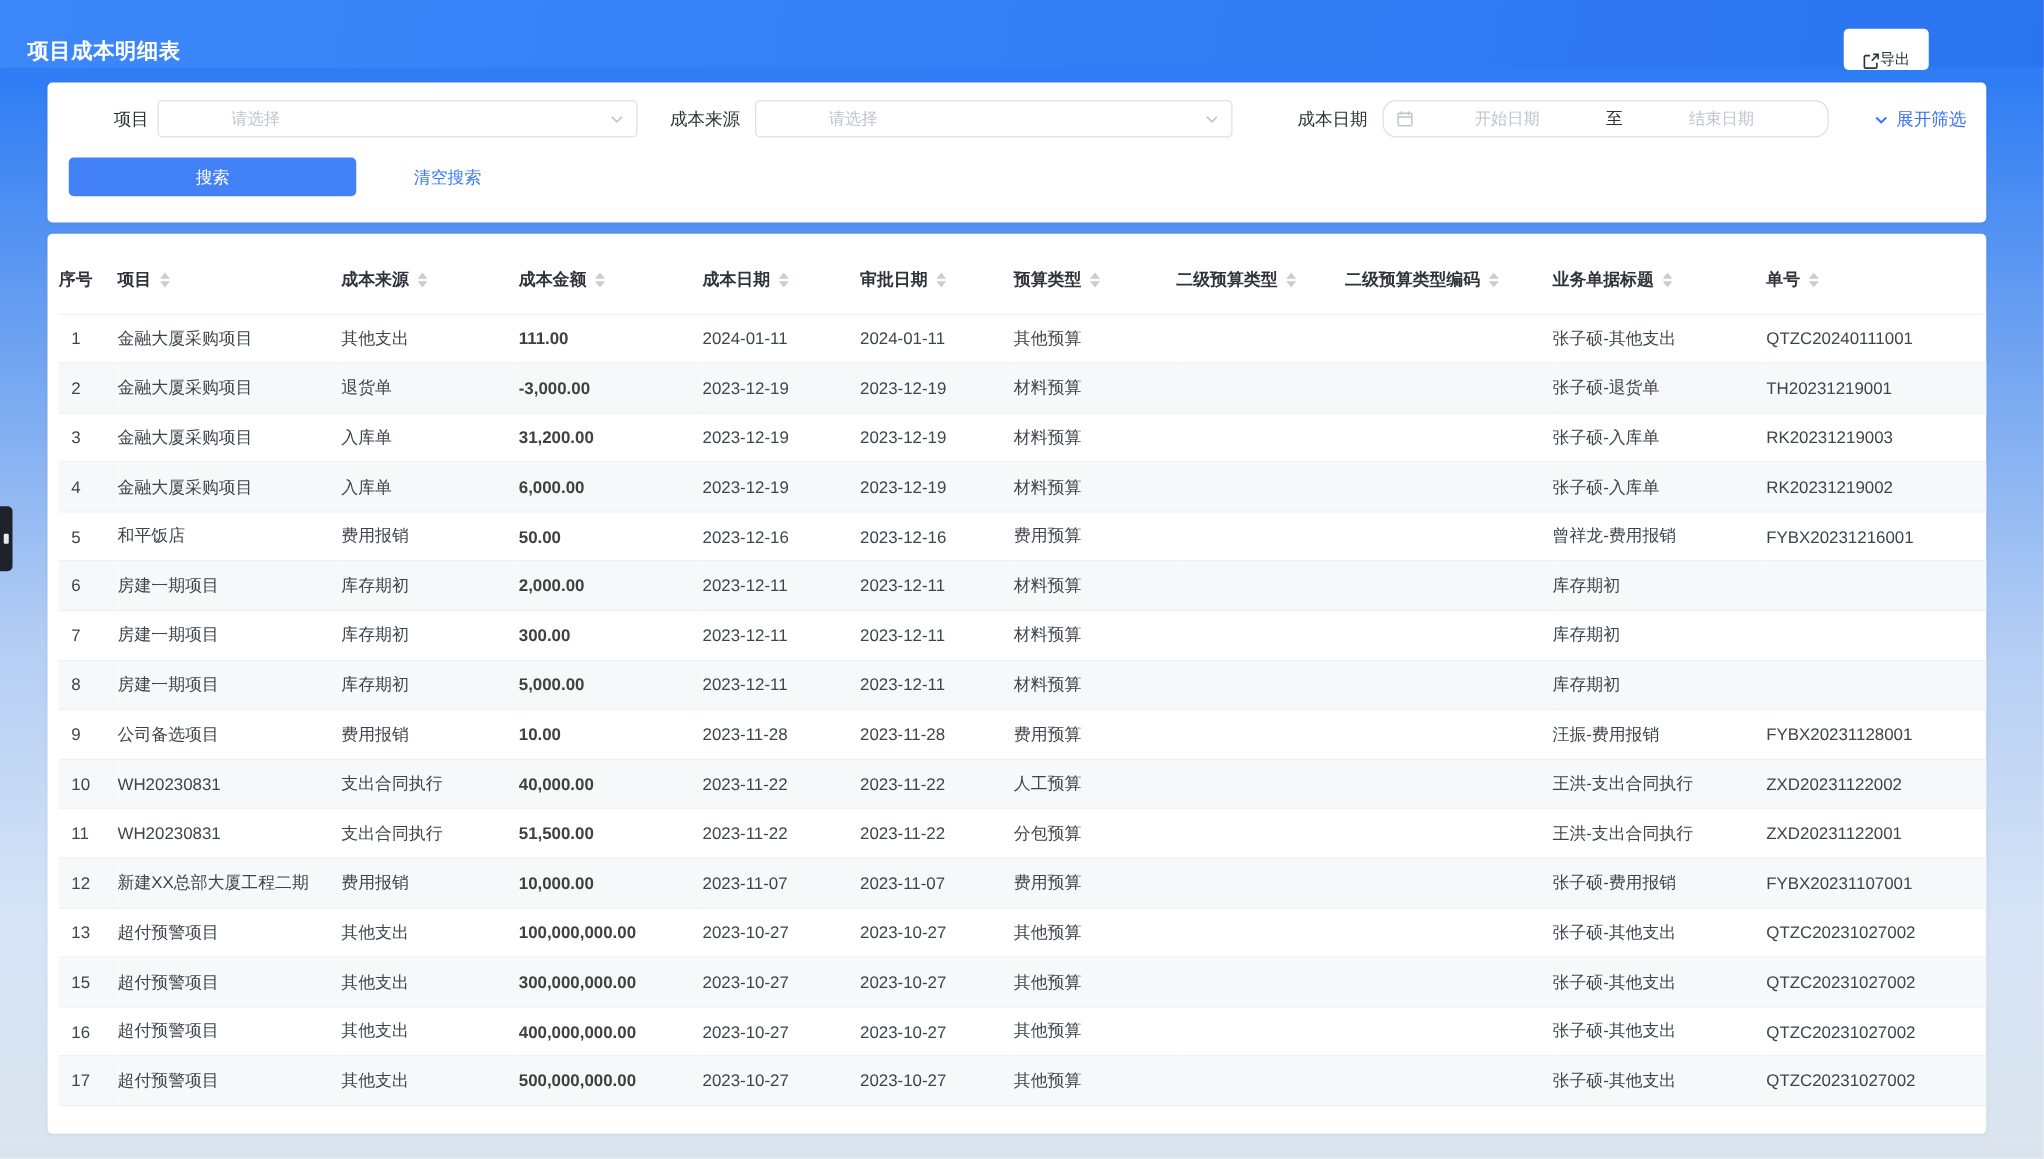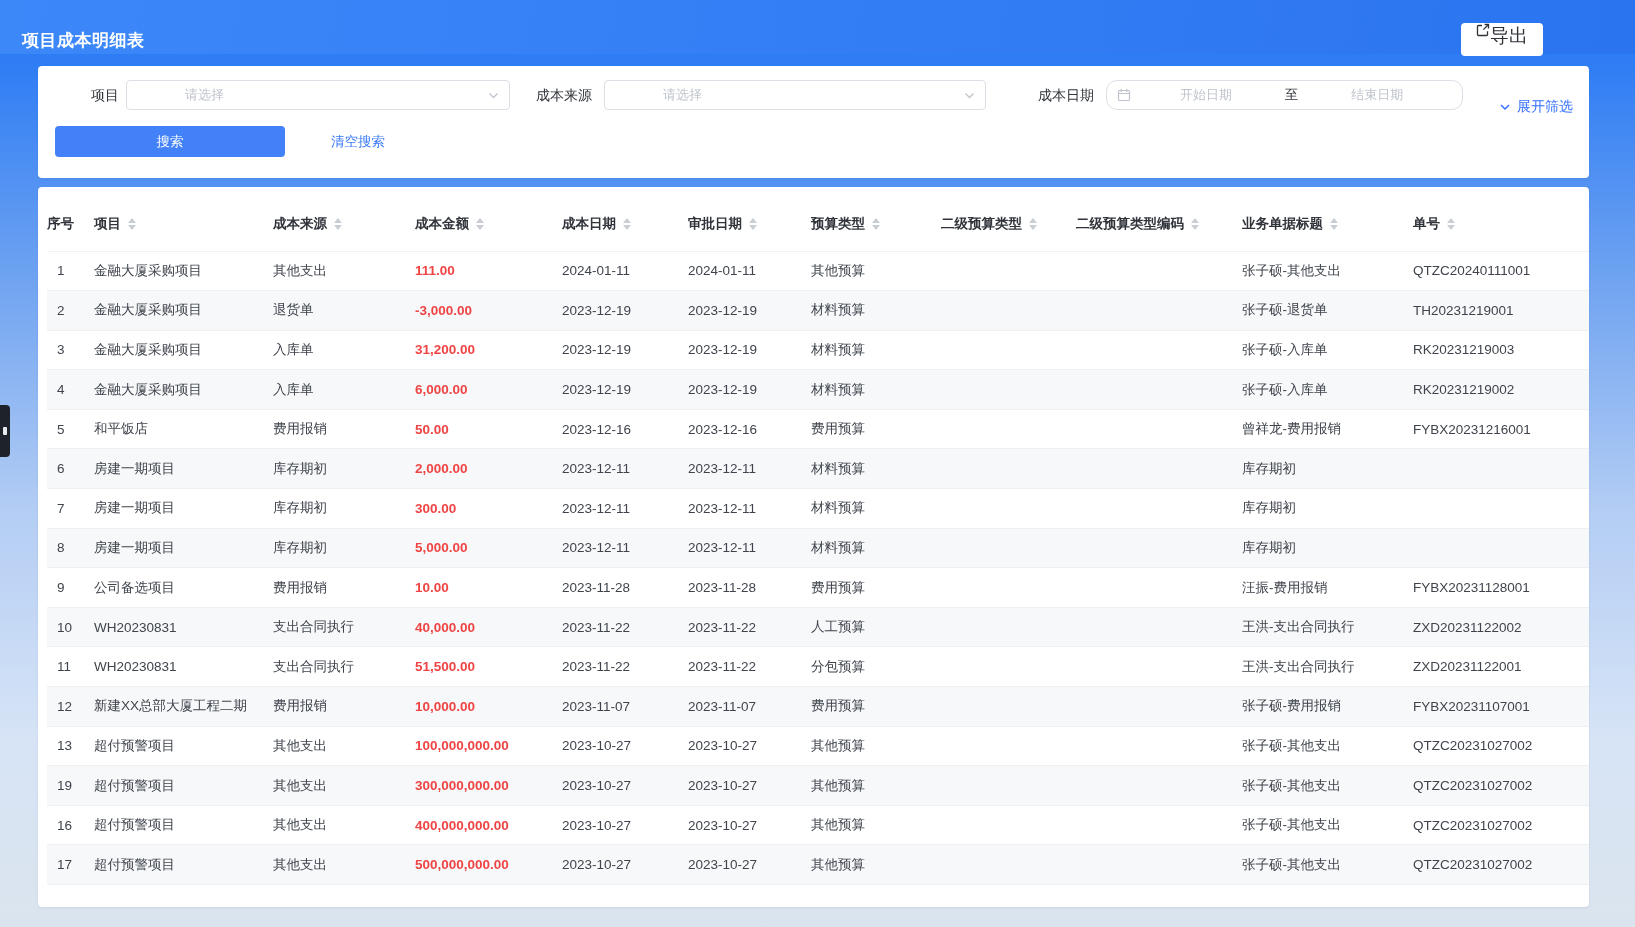--- a/index.html
+++ b/index.html
@@ -8,56 +8,56 @@
     font-family:"Liberation Sans","DejaVu Sans",sans-serif;
     background:linear-gradient(180deg,#2E7BF7 0%,#2F7DF4 7%,#6FA3F1 30%,#B3CDF4 55%,#D7E4F6 80%,#DBE4EE 100%);
     position:relative; color:#3f444c;
   }
 
   
   .topbar { position:absolute; left:0; top:0; width:100%; height:54px;
     background:linear-gradient(100deg,#3C88F9 0%,#2B74F0 100%); }
   .page-title { position:absolute; left:22px; top:29px; font-size:17px; font-weight:700; color:#ffffff; letter-spacing:.5px; }
   .export-btn { position:absolute; right:92px; top:23px; height:33px; padding:0 15px;
-    background:#ffffff; border:none; border-radius:4px; display:flex; align-items:flex-start; gap:0;
-    font-size:19px; color:#2f3338; cursor:pointer; font-family:inherit; }
+    background:#ffffff; border:none; border-radius:4px; display:flex; align-items:flex-end; gap:0;
+    font-size:12px; color:#2f3338; cursor:pointer; font-family:inherit; }
 
   
   .card { position:absolute; left:38px; width:1551px; background:#ffffff; border-radius:4px;
     box-shadow:0 1px 3px rgba(30,60,120,.08); }
   .filter-card { top:66px; height:112px; }
   .table-card  { top:187px; height:720px; overflow:hidden; }
 
   
   .f-label { position:absolute; top:21px; font-size:14px; color:#2f3338; }
   .sel { position:absolute; top:14px; height:30px; border:1px solid #dcdfe6; border-radius:4px;
     background:#fff; display:flex; align-items:center; padding:0 10px; cursor:pointer; }
   .sel .ph { flex:1; font-size:13px; color:#bfc4cc;margin-left:48px; }
   .range { position:absolute; top:14px; height:30px; border:1px solid #dcdfe6; border-radius:11px;
     background:#fff; display:flex; align-items:center; padding:0 10px; cursor:pointer; }
   .range .ph { flex:1; text-align:center; font-size:13px; color:#bfc4cc; }
   .range .sep { font-size:13.5px; color:#2f3338; padding:0 4px; }
   .expand { position:absolute; right:16px; top:21px; display:flex; align-items:center; gap:6px;
-    font-size:14px; color:#3370FF; cursor:pointer;margin-top:11px; }
+    font-size:14px; color:#3370FF; cursor:pointer; }
   .search-btn { position:absolute; left:17px; top:60px; width:230px; height:31px; background:#4381F9;
     border:none; border-radius:4px; color:#fff; font-size:13.5px; cursor:pointer; font-family:inherit; }
   .clear-link { position:absolute; left:269px; top:67px; font-size:13.5px; color:#3A7AF8; cursor:pointer;margin-left:24px; }
 
   
   table { table-layout:fixed; border-collapse:collapse; width:1580px; margin:10px 9px; }
   col.c1{width:47px} col.c2{width:179px} col.c3{width:142px} col.c4{width:147px}
   col.c5{width:126px} col.c6{width:123px} col.c7{width:130px} col.c8{width:135px}
   col.c9{width:166px} col.c10{width:171px} col.c11{width:auto}
   th { height:54px; text-align:left; font-size:13.5px; font-weight:700; color:#30343a;
        border-bottom:1px solid #f0f2f5; padding:0; cursor:pointer; }
   .th-inner { display:flex; align-items:center; gap:7px; }
   td { height:39.6px; padding:0; font-size:13.5px; color:#3f444c; border-bottom:1px solid #eef0f3;
        white-space:nowrap; overflow:hidden; }
   tbody tr:nth-child(even) { background:#f7f8fa; }
-  td:nth-child(4) { color:#ef4444; font-weight:700; }
+  td:nth-child(4) { color:#404040; font-weight:700; }
 
   .sorter { display:inline-flex; flex-direction:column; gap:2px; }
   .caret { width:0; height:0; border-left:4px solid transparent; border-right:4px solid transparent; }
   .caret.up   { border-bottom:5px solid #c9cdd4; }
   .caret.down { border-top:5px solid #c9cdd4; }
 
   
   .drawer-handle { position:absolute; left:0; top:405px; width:10px; height:52px; background:#1d222b;
     border-radius:0 4px 4px 0; cursor:pointer; }
   .drawer-handle::after { content:""; position:absolute; left:3px; top:22px; width:4px; height:8px;
@@ -435,21 +435,21 @@
           <td>2023-10-27</td>
           <td>其他预算</td>
           <td></td>
           <td></td>
           <td>张子硕-其他支出</td>
           <td>QTZC20231027002</td>
         </tr>
 
 
         <tr>
-          <td style="padding-left:10px">19</td>
+          <td style="padding-left:10px">15</td>
           <td>超付预警项目</td>
           <td>其他支出</td>
           <td>300,000,000.00</td>
           <td>2023-10-27</td>
           <td>2023-10-27</td>
           <td>其他预算</td>
           <td></td>
           <td></td>
           <td>张子硕-其他支出</td>
           <td>QTZC20231027002</td>

